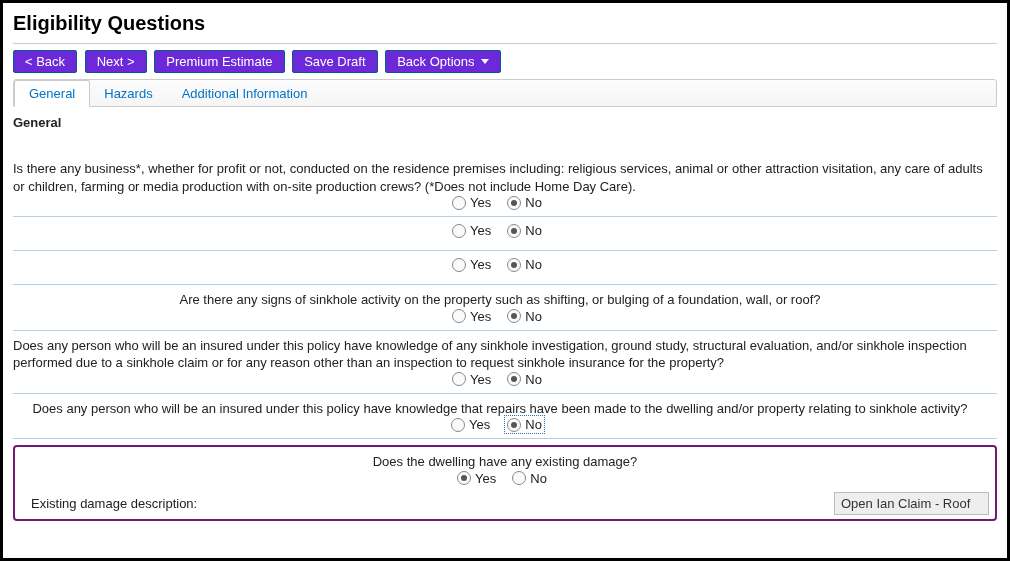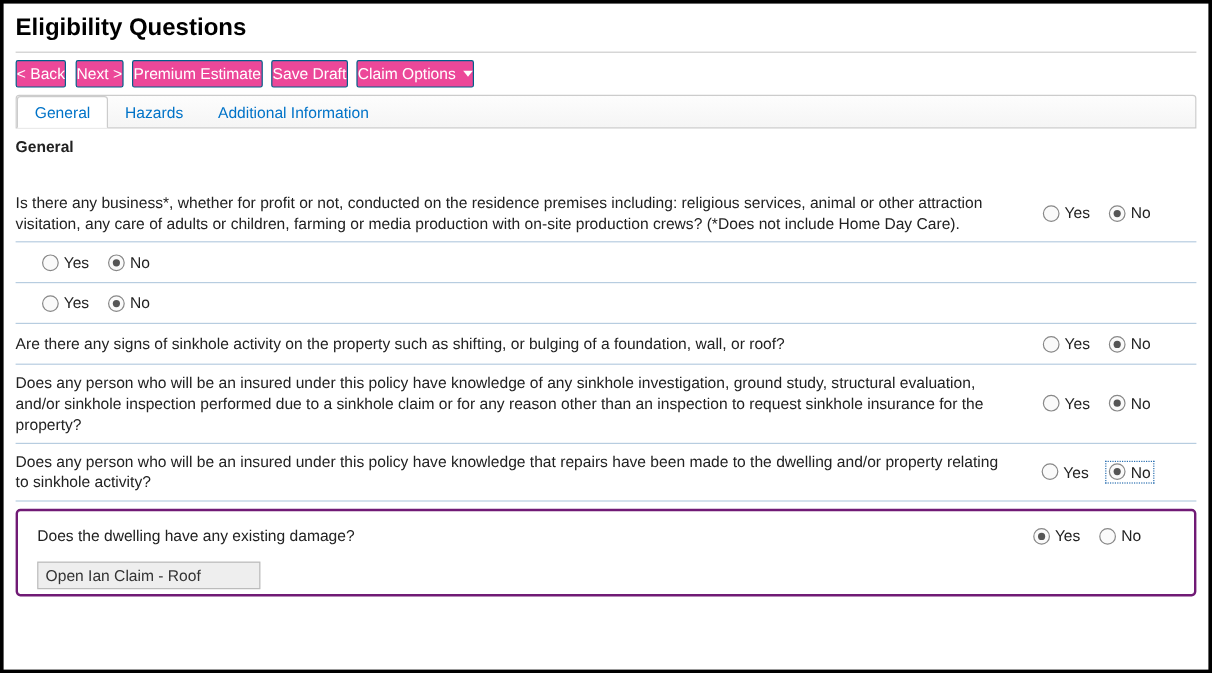--- a/index.html
+++ b/index.html
@@ -27,24 +27,24 @@
     border: none;
     border-top: 1px solid #ccc;
     margin: 0 0 6px 0;
   }
   .toolbar {
     margin-bottom: 6px;
   }
   .btn {
     display: inline-flex;
     align-items: center;
-    background: #ec4899;
+    background: #6d28d9;
     color: #fff;
     border: 1px solid #005f8a;
-    padding: 3px 0;
+    padding: 3px 11px;
     font-size: 13px;
     cursor: pointer;
     margin-right: 4px;
     border-radius: 2px;
   }
   .btn .caret {
     margin-left: 6px;
     width: 0; height: 0;
     border-left: 4px solid transparent;
     border-right: 4px solid transparent;
@@ -83,20 +83,21 @@
   }
   .questions {
     margin-top: 4px;
   }
   .qrow {
     display: flex;
     align-items: center;
     border-bottom: 1px solid #b7cde0;
     padding: 6px 0;
     min-height: 34px;
+    flex-direction: column;
   }
   .qrow.noborder { border-bottom: none; }
   .qtext {
     flex: 1 1 auto;
     color: #222;
     font-size: 13px;
     line-height: 1.35;
     padding-right: 10px;
   }
   .qopts {
@@ -145,21 +146,21 @@
     display: flex;
     align-items: center;
     padding: 4px 0 0 0;
   }
   .desc-label {
     flex: 1 1 auto;
     color: #222;
   }
   .desc-input {
     flex: 0 0 auto;
-    width: 186px;
+    width: 155px;
     background: #eee;
     border: 1px solid #bbb;
     padding: 3px 6px;
     font-size: 13px;
     color: #333;
   }
 </style>
 </head>
 <body>
 
@@ -167,21 +168,21 @@
 
   <h1 class="page-title">Eligibility Questions</h1>
   <hr class="divider-line">
 
   <div class="toolbar">
     <button class="btn">&lt; Back</button>
     <button class="btn">Next &gt;</button>
     <button class="btn">Premium Estimate</button>
     <button class="btn">Save Draft</button>
     <button class="btn">
-      <span>Claim Options</span>
+      <span>Back Options</span>
       <span class="caret"></span>
     </button>
   </div>
 
   <div class="tabs-bar">
     <div class="tab active">General</div>
     <div class="tab">Hazards</div>
     <div class="tab">Additional Information</div>
   </div>
 
@@ -279,18 +280,19 @@
               <span class="radio-circle checked"></span>
               <span>Yes</span>
             </span>
           <span class="radio-wrap">
               <span class="radio-circle"></span>
               <span>No</span>
             </span>
         </div>
       </div>
       <div class="desc-row">
+        <div class="desc-label">Existing damage description:</div>
         <input class="desc-input" type="text" value="Open Ian Claim - Roof" style="">
       </div>
     </div>
 
   </div>
 </div>
 
 </body></html>

